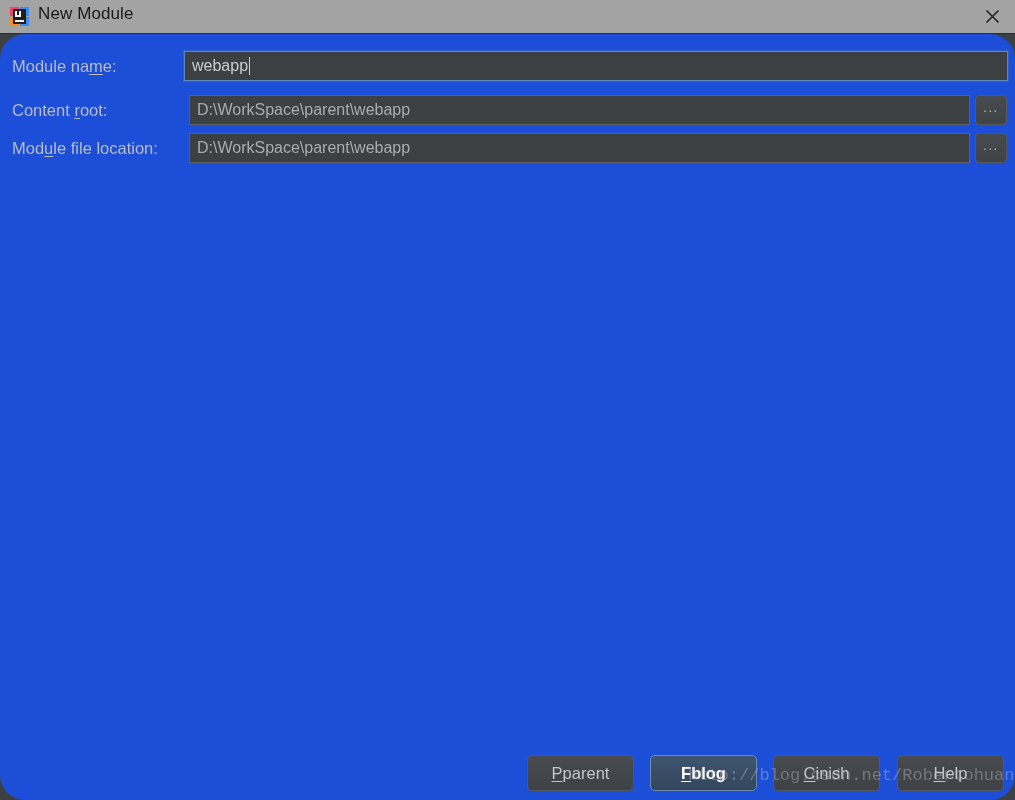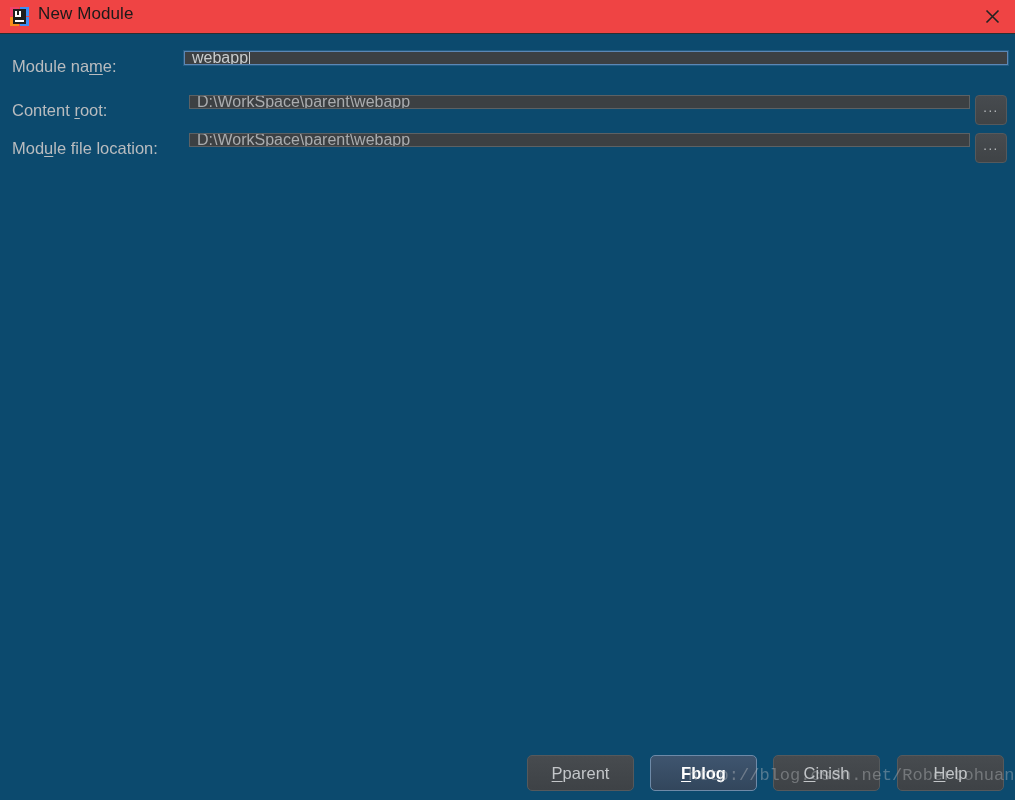--- a/index.html
+++ b/index.html
@@ -23,21 +23,21 @@
     overflow: hidden;
   }
 
   
   .titlebar {
     position: absolute;
     left: 0;
     top: 0;
     width: 1015px;
     height: 33px;
-    background: #ef4444;
+    background: #a3a3a3;
     display: flex;
     align-items: center;
   }
   .title-icon {
     position: absolute;
     left: 9px;
     top: 6px;
     width: 21px;
     height: 21px;
   }
@@ -72,21 +72,22 @@
     background: #2b2e31;
   }
 
   
   .content {
     position: absolute;
     left: 0;
     top: 34px;
     width: 1015px;
     height: 766px;
-    background: #0c4a6e;
+    background: #1d4ed8;
+    border-radius: 25px;
   }
 
   
   .form-row {
     position: absolute;
     left: 0;
     width: 1015px;
     height: 30px;
   }
   .row-name     { top: 17px; }
@@ -100,21 +101,21 @@
     height: 30px;
     line-height: 30px;
     font-size: 16.5px;
     color: #b9bcbf;
     white-space: nowrap;
   }
   .mn { text-decoration: underline; text-underline-offset: 2px; }
 
   .text-field {
     position: absolute;
-    height: 14px;
+    height: 30px;
     box-sizing: border-box;
     background: #3c4043;
     border: 1px solid #5c6164;
     display: flex;
     align-items: center;
     padding: 0 7px;
     font-size: 16px;
     color: #a9acaf;
     white-space: nowrap;
     overflow: hidden;

